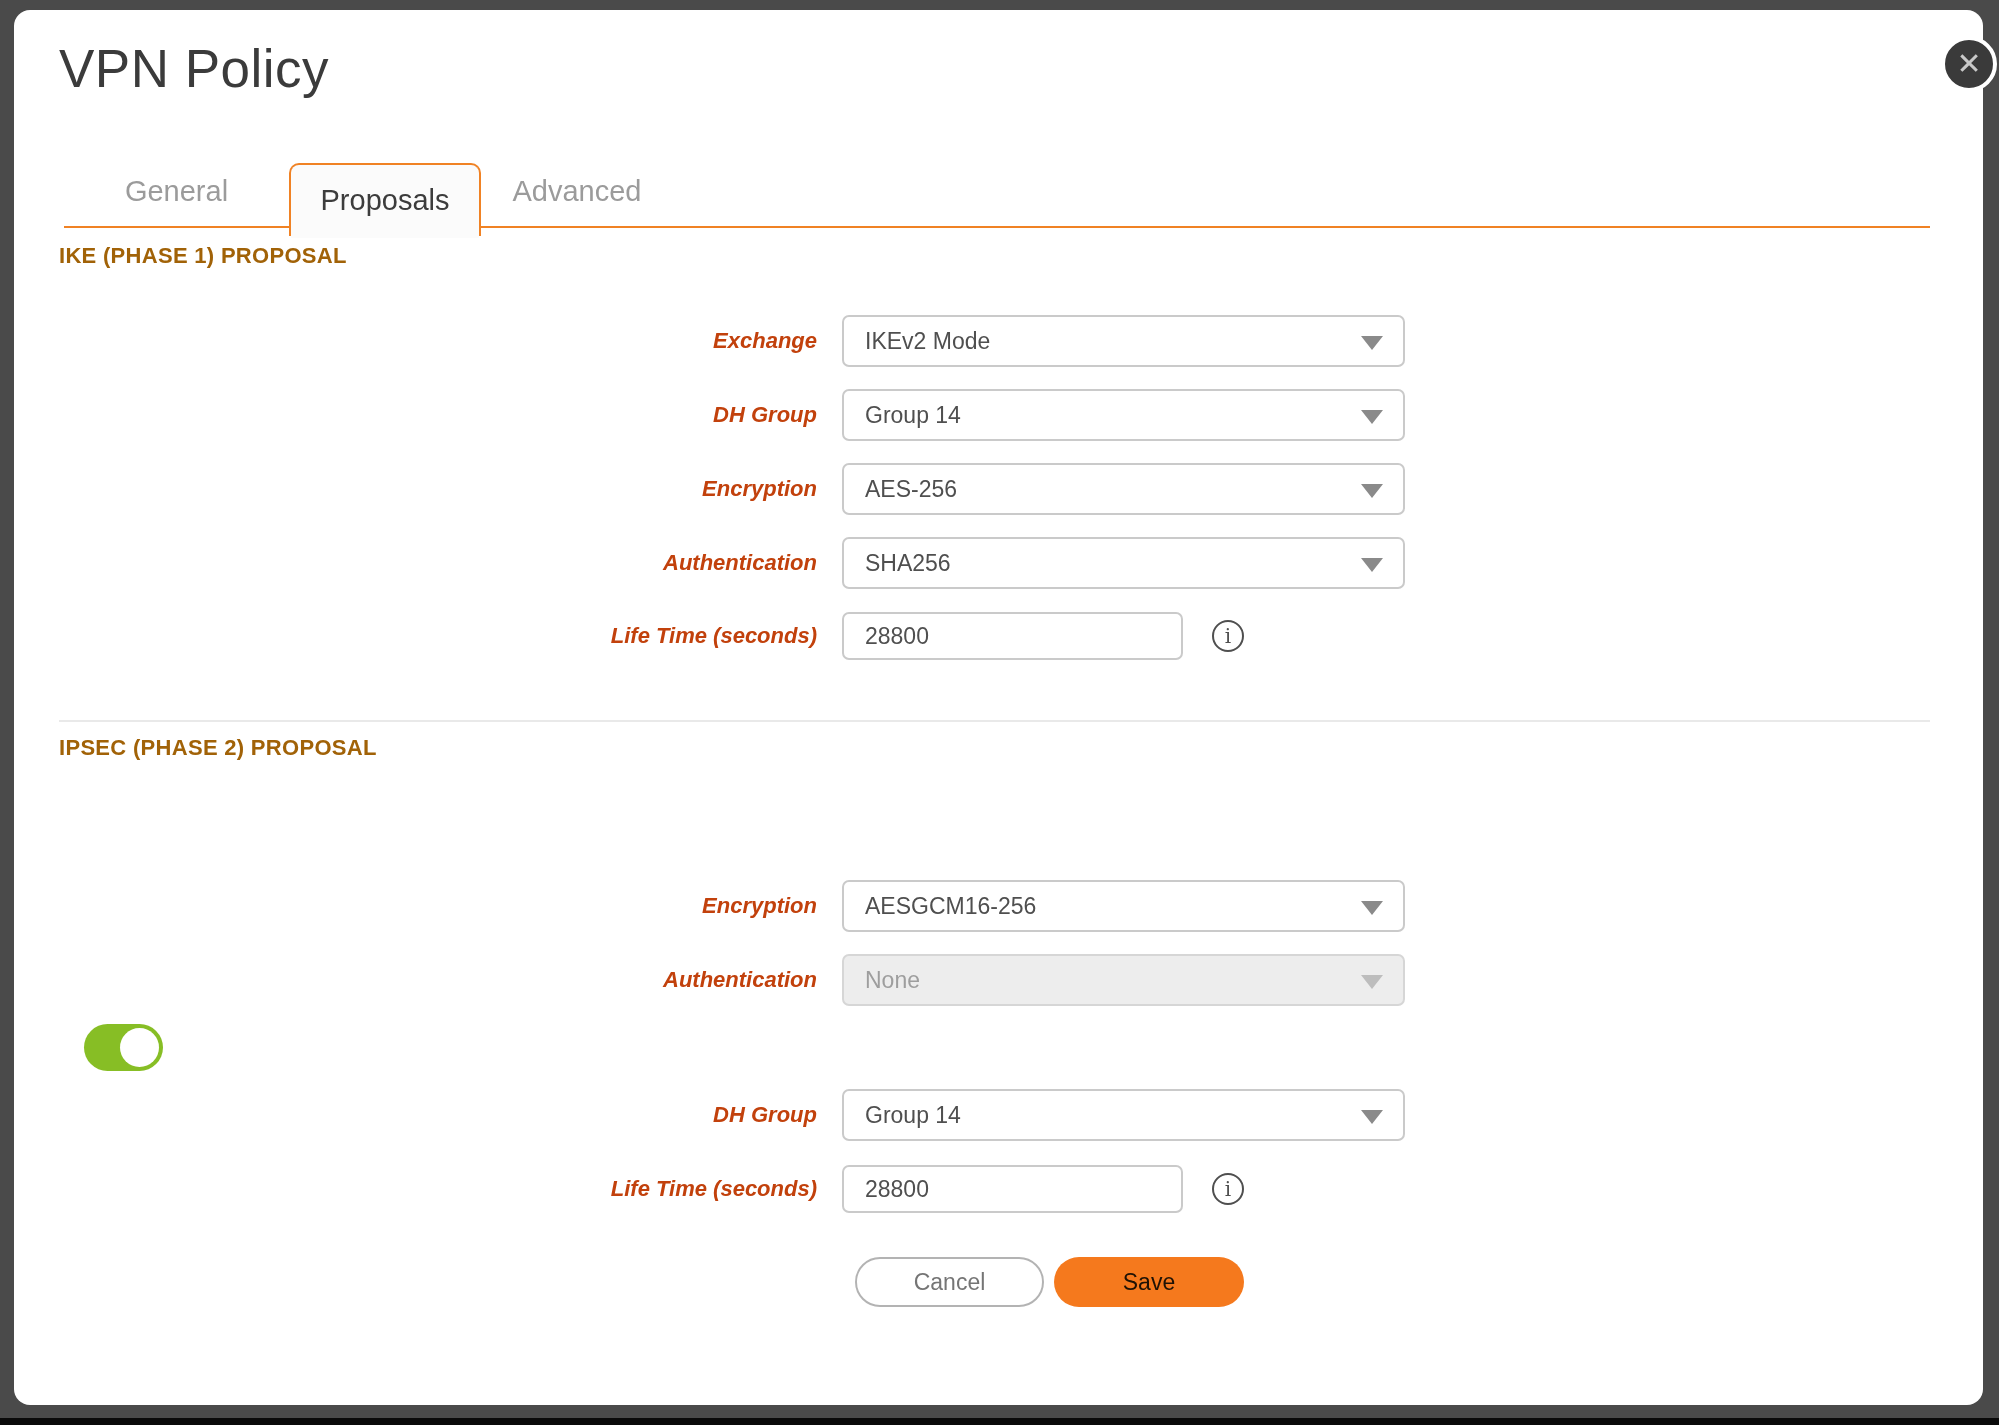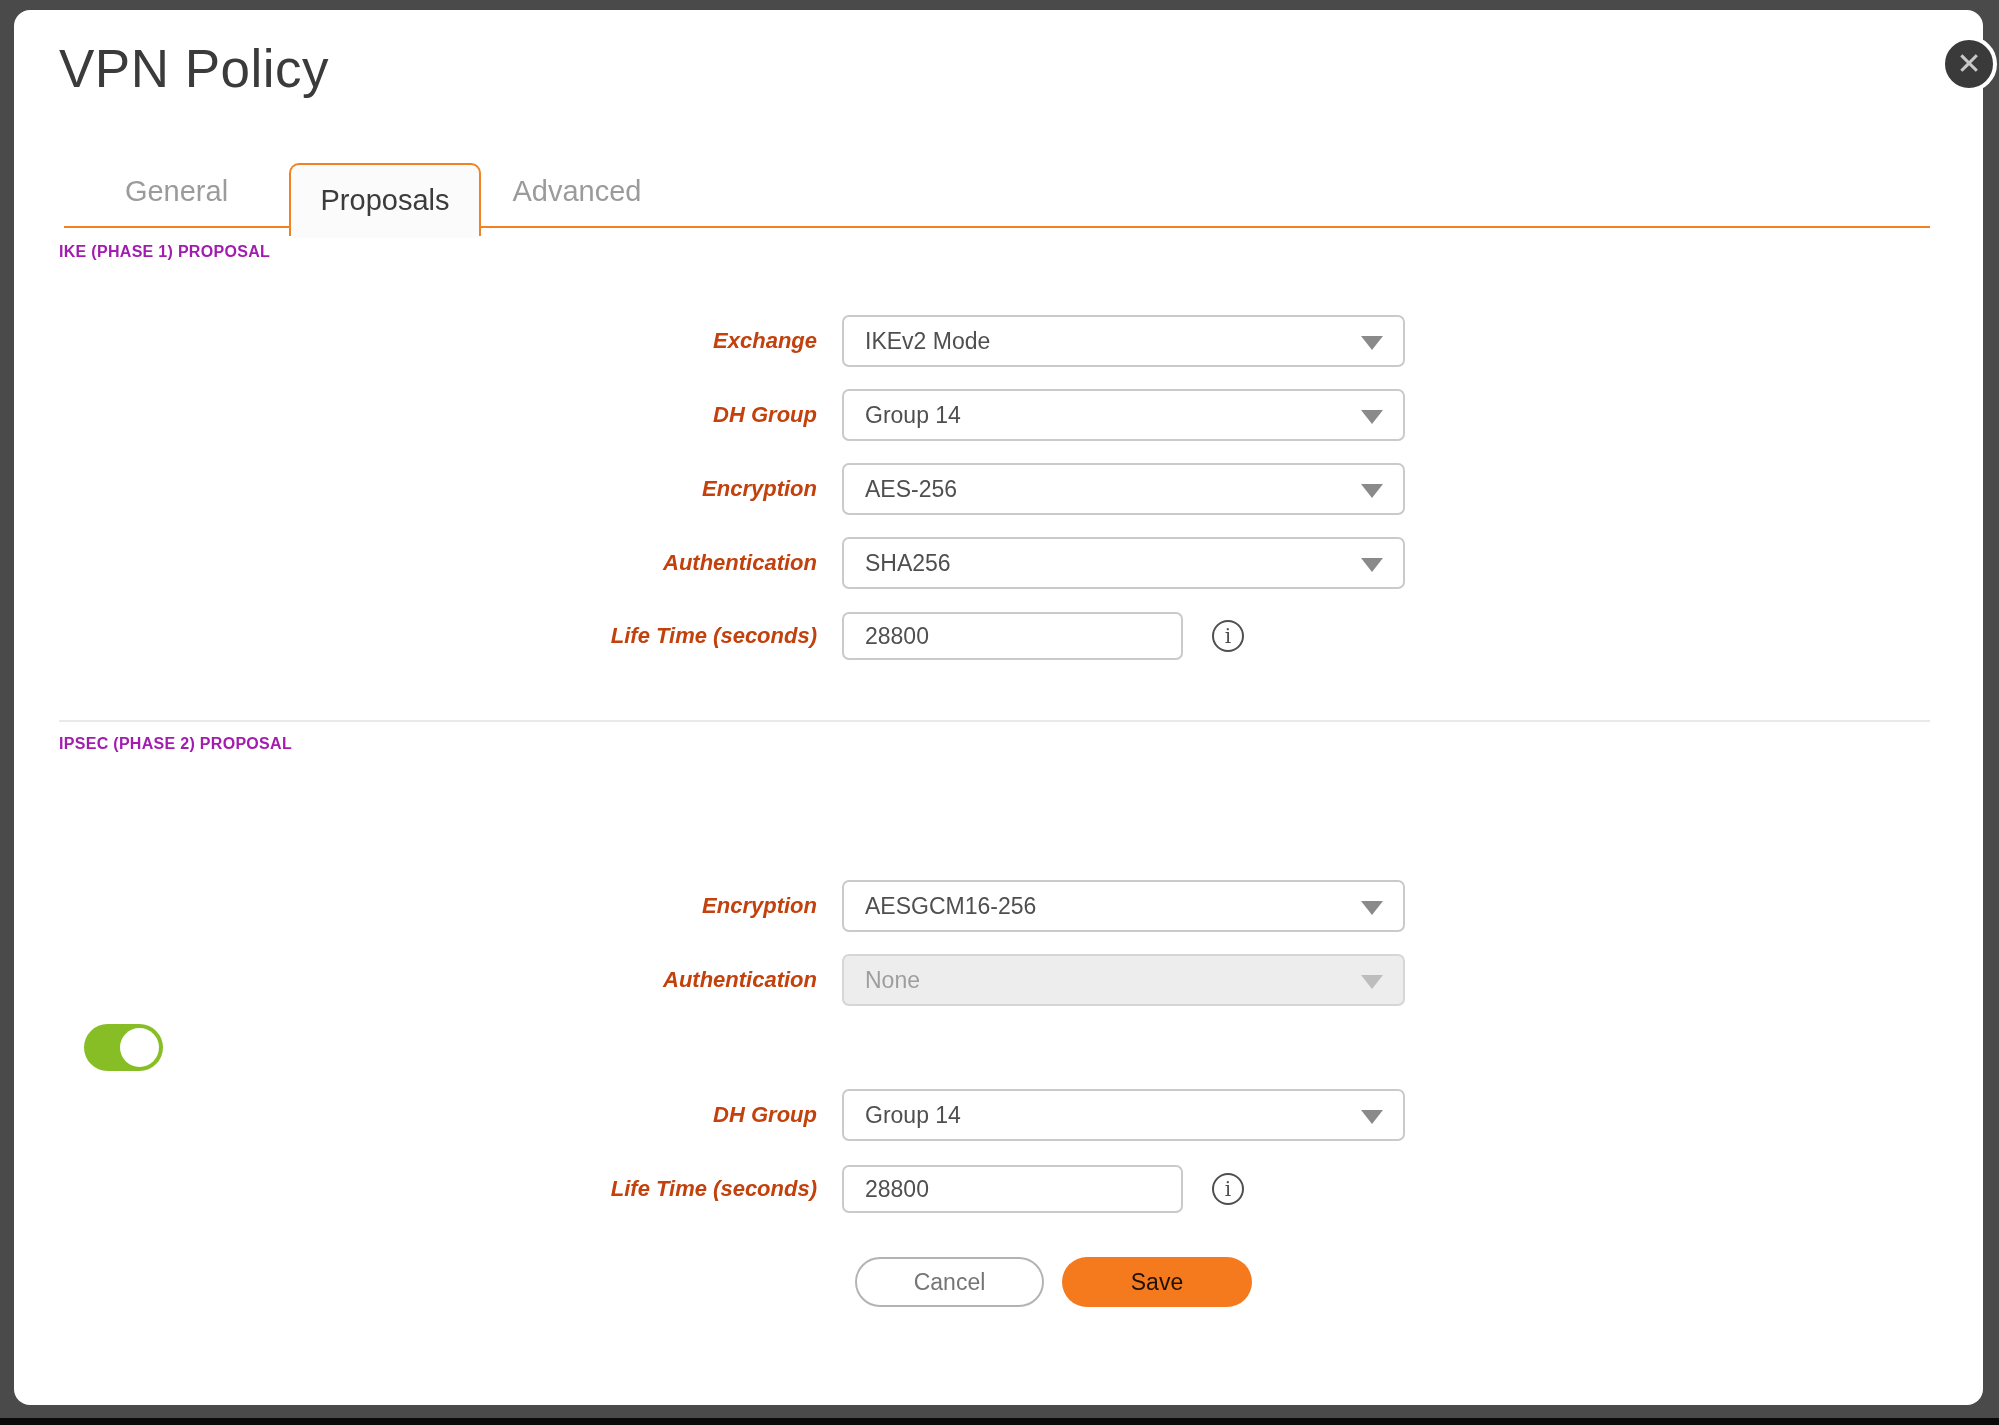--- a/index.html
+++ b/index.html
@@ -62,21 +62,21 @@
     border-radius: 10px 10px 0 0;
     color: #3c3c3c; font-weight: 500;
   }
   .tab.active::after {
     content: ""; position: absolute; left: 0; right: 0; bottom: -2px;
     height: 2px; background: #fbfbfb;
   }
   
   .section-heading {
     position: absolute; left: 45px;
-    font-size: 16px; font-weight: 700; color: #a21caf;
+    font-size: 22px; font-weight: 700; color: #a16207;
     letter-spacing: 0.3px;
   }
   .heading-ike   { top: 233px; }
   .heading-ipsec { top: 725px; }
   .divider {
     position: absolute; left: 45px; right: 53px; top: 710px;
     height: 2px; background: #e9e9e9;
   }
   
   .row {
@@ -151,21 +151,21 @@
     cursor: pointer;
   }
   .toggle .knob {
     position: absolute; top: 4px; right: 4px;
     width: 39px; height: 39px;
     background: #ffffff; border-radius: 50%;
   }
   
   .footer {
     position: absolute; left: 841px; top: 1247px;
-    display: flex; gap: 18px;
+    display: flex; gap: 10px;
   }
   .btn {
     height: 50px; border-radius: 25px;
     display: flex; align-items: center; justify-content: center;
     font-size: 23px;
     cursor: pointer;
     font-family: "Liberation Sans", sans-serif;
   }
   .btn-cancel {
     width: 189px;

